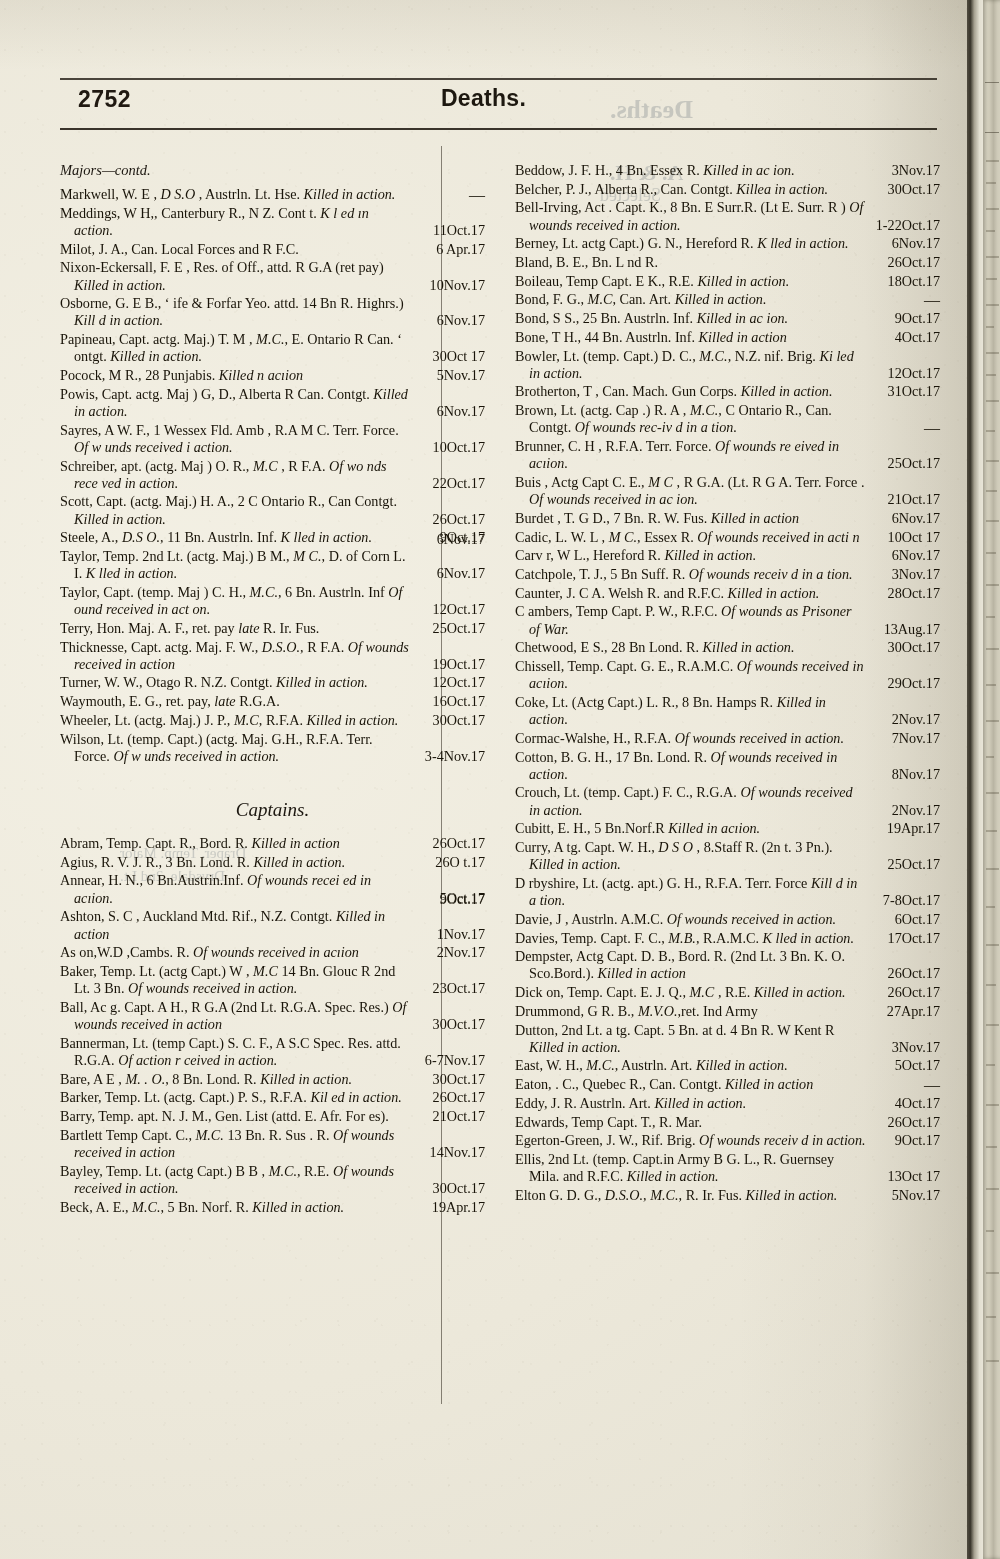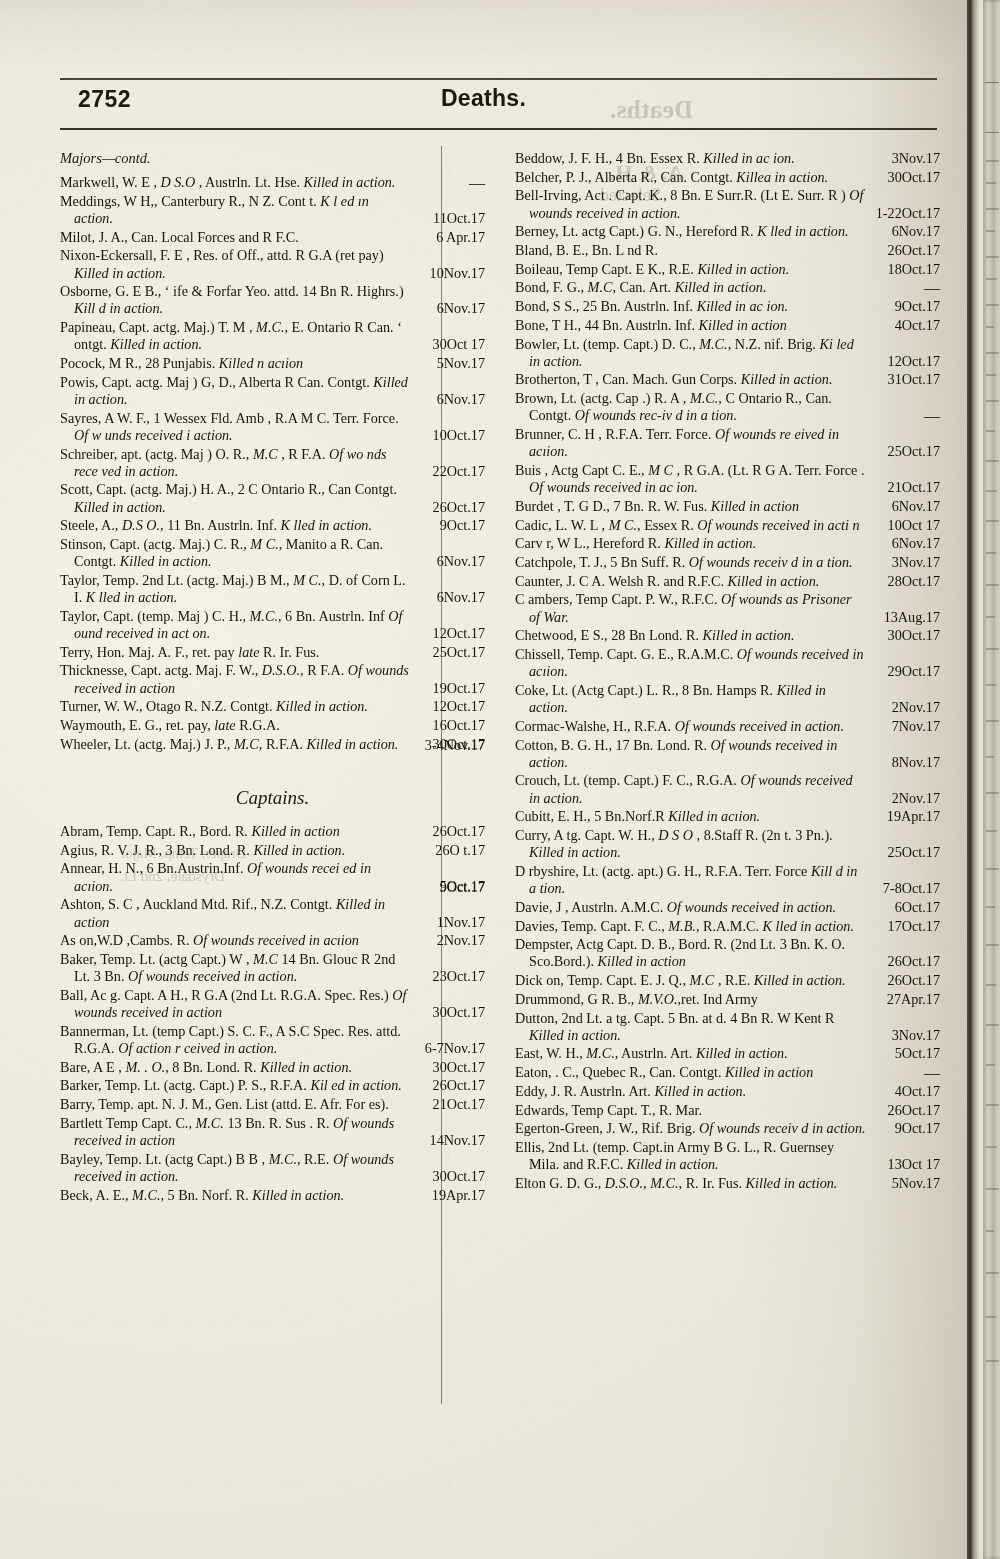--- a/index.html
+++ b/index.html
@@ -88,21 +88,21 @@
     position:absolute;left:0;top:85px;width:967px;text-align:center;
     font-family:"Liberation Sans", sans-serif;
     font-size:23px;font-weight:700;letter-spacing:.3px;color:#1d1810;
   }
 
   
   #cols{
     position:absolute;left:60px;top:146px;width:880px;
   }
   .col{
-    position:absolute;top:4px;width:425px;
+    position:absolute;top:16px;width:425px;
   }
   #col-left{left:0;}
   #col-right{left:455px;}
   #col-div{
     position:absolute;left:441px;top:146px;width:1px;height:1258px;
     background:rgba(45,39,28,.55);
   }
 
   .subhead{
     font-family:"Liberation Serif", serif;
@@ -218,21 +218,20 @@
           </div>
           <div class="entry">
             <span class="hang">Scott, Capt. (actg. Maj.) H. A., 2 C Ontario R., Can Contgt. <i>Killed in action.</i></span>
             <span class="date">26Oct.17</span>
           </div>
           <div class="entry">
             <span class="hang">Steele, A., <i>D.S O.</i>, 11 Bn. Austrln. Inf. <i>K lled in action.</i></span>
             <span class="date">9Oct.17</span>
           </div>
           <div class="entry">
-            <span class="hang">Stinson, Capt. (actg. Maj.) C. R., <i>M C.</i>, Manito a R. Can. Contgt. <i>Killed in action.</i></span>
             <span class="date">6Nov.17</span>
           </div>
           <div class="entry">
             <span class="hang">Taylor, Temp. 2nd Lt. (actg. Maj.) B M., <i>M C.</i>, D. of Corn L. I. <i>K lled in action.</i></span>
             <span class="date">6Nov.17</span>
           </div>
           <div class="entry">
             <span class="hang">Taylor, Capt. (temp. Maj ) C. H., <i>M.C.</i>, 6 Bn. Austrln. Inf <i>Of ound received in act on.</i></span>
             <span class="date">12Oct.17</span>
           </div>
@@ -250,20 +249,21 @@
           </div>
           <div class="entry">
             <span class="hang">Waymouth, E. G., ret. pay, <i>late</i> R.G.A.</span>
             <span class="date">16Oct.17</span>
           </div>
           <div class="entry">
             <span class="hang">Wheeler, Lt. (actg. Maj.) J. P., <i>M.C</i>, R.F.A. <i>Killed in action.</i></span>
             <span class="date">30Oct.17</span>
           </div>
           <div class="entry">
+            <span class="hang">Wilson, Lt. (temp. Capt.) (actg. Maj. G.H., R.F.A. Terr. Force. <i>Of w unds received in action.</i></span>
             <span class="date">3-4Nov.17</span>
           </div>
         </div>
       <div class="subhead center">Captains.</div>
       <div id="left-entries2">
           <div class="entry">
             <span class="hang">Abram, Temp. Capt. R., Bord. R. <i>Killed in action</i></span>
             <span class="date">26Oct.17</span>
           </div>
           <div class="entry">

